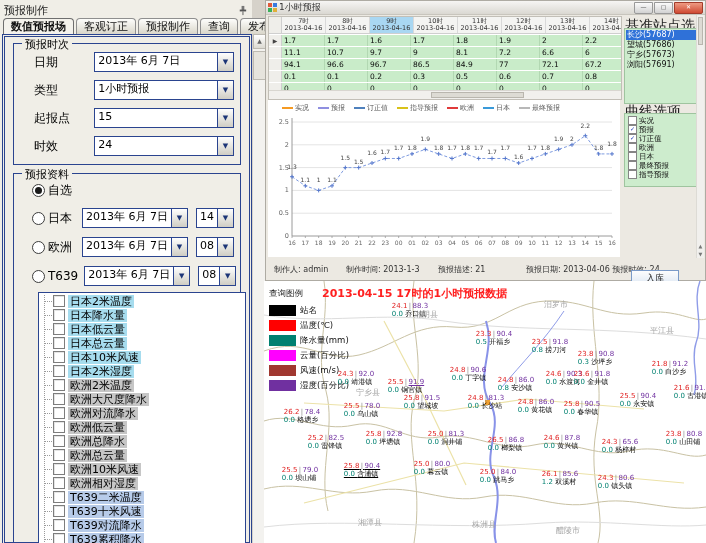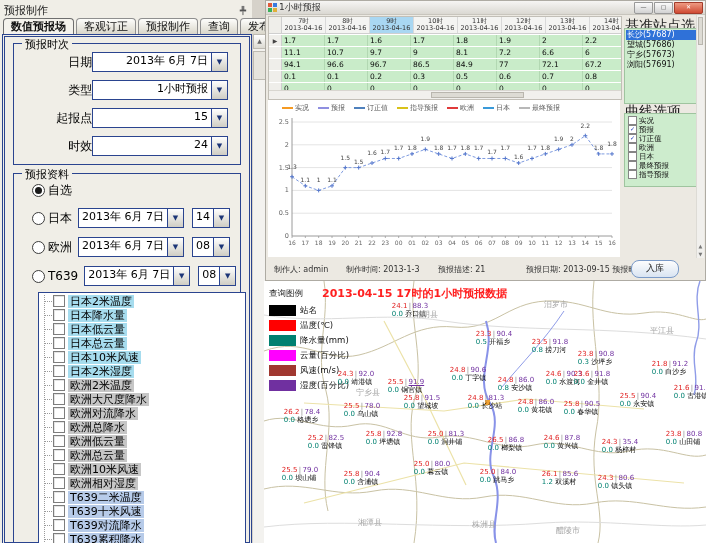--- a/index.html
+++ b/index.html
@@ -15,21 +15,21 @@
   #tabs{position:absolute;left:3px;top:18px;right:14px;height:16px;display:flex;gap:2px;}
   .tab{font-size:11px;line-height:15px;padding:0 7px;white-space:nowrap;color:#111;
        border:1px solid #8f8f8f;border-bottom:none;border-radius:4px 4px 0 0;
        background:linear-gradient(#fdfdfb,#d9d6ca);}
   .tab.active{background:#f4f2ec;border-color:#6e6e6e;font-weight:bold;}
   #lp-body{position:absolute;left:2px;top:34px;width:248px;height:509px;
            border:1px solid #2a448f;box-shadow:inset 0 0 0 1px #f0eee7, inset 0 0 0 2px #2a448f;
            background:#f0eee7;overflow:hidden;}
   .grp{border:1px solid #2a448f;margin:8px 10px 0 10px;padding:0 0 8px 0;position:relative;}
   .grp-title{position:absolute;top:-7px;left:8px;background:#f0eee7;padding:0 3px;font-size:11px;color:#000;}
-  .frow{display:flex;align-items:center;margin:8px 12px 0 20px;text-align:right;}
+  .frow{display:flex;align-items:center;margin:8px 6px 0 20px;}
   .flbl{width:62px;font-size:12px;color:#000;}
   .combo{height:18px;border:1px solid #2a448f;background:#fff;display:flex;align-items:stretch;}
   .combo .val{flex:1;padding:0 3px;font-size:11px;line-height:16px;white-space:nowrap;overflow:hidden;color:#000;}
   .combo .btn{width:15px;background:linear-gradient(#fefefe,#cfcdc4);border-left:1px solid #2a448f;
               display:flex;align-items:center;justify-content:center;font-size:7px;color:#1c3577;}
   .w-date{width:142px;} .w-date2{width:104px;} .w-hour{width:38px;margin-left:8px;}
   .radio{width:11px;height:11px;border:1px solid #3c3c3c;border-radius:50%;background:#fff;margin-right:3px;position:relative;flex:none;}
   .radio.sel:after{content:"";position:absolute;inset:2px;border-radius:50%;background:#1a1a1a;}
   .rlbl{font-size:12px;margin-right:6px;white-space:nowrap;}
   #srclist{margin:6px 6px 0 24px;width:206px;height:252px;border:1px solid #2a448f;background:#fff;
@@ -81,22 +81,22 @@
   #vsb .va{position:absolute;left:0;right:0;height:8px;font-size:5px;text-align:center;color:#777;line-height:8px;}
 
   #chart{position:absolute;left:2px;top:99px;width:352px;height:157px;background:#fff;}
   #legend{position:absolute;left:14px;top:3px;display:flex;gap:9px;align-items:center;}
   .lgi{display:flex;align-items:center;gap:2px;}
   .lgd{width:11px;height:2px;}
   .lgt{font-size:7px;color:#555;white-space:nowrap;}
 
   #sbar{position:absolute;left:2px;top:258px;width:437px;height:20px;font-size:8px;color:#333;}
   #sbar span{position:absolute;top:5px;white-space:nowrap;}
-  #store{position:absolute;left:363px;top:1px;width:46px;height:16px;font-size:9px;line-height:14px;text-align:center;
-         border:1px solid #7a9ac8;border-radius:8px;background:linear-gradient(#fdfdfd,#d9e4f2);color:#222;}
+  #store{position:absolute;left:363px;top:11px;width:46px;height:16px;font-size:9px;line-height:14px;text-align:center;
+         border:1px solid #7a9ac8;border-radius:0;background:linear-gradient(#fdfdfd,#d9e4f2);color:#222;}
 
   
   #map{position:absolute;left:264px;top:281px;width:442px;height:262px;background:#fff;overflow:hidden;}
   #mapsvg{position:absolute;inset:0;}
   #map-title{position:absolute;left:58px;top:5px;font-size:11px;font-weight:bold;}
   #mlegend-title{position:absolute;left:5px;top:7px;font-size:8.5px;color:#222;}
   #mlegend{position:absolute;left:5px;top:22px;}
   .mlg{display:flex;align-items:center;height:15px;}
   .msw{width:27px;height:11px;margin-right:4px;flex:none;}
   .mlt{font-size:8.5px;color:#111;white-space:nowrap;}
@@ -248,26 +248,26 @@
               <span class="srctxt hl-eu">欧洲大尺度降水</span>
             </div>
             <div class="src">
               <span class="tln"></span>
               <span class="cb"></span>
               <span class="srctxt hl-eu">欧洲对流降水</span>
             </div>
             <div class="src">
               <span class="tln"></span>
               <span class="cb"></span>
+              <span class="srctxt hl-eu">欧洲低云量</span>
+            </div>
+            <div class="src">
+              <span class="tln"></span>
+              <span class="cb"></span>
               <span class="srctxt hl-eu">欧洲总降水</span>
-            </div>
-            <div class="src">
-              <span class="tln"></span>
-              <span class="cb"></span>
-              <span class="srctxt hl-eu">欧洲低云量</span>
             </div>
             <div class="src">
               <span class="tln"></span>
               <span class="cb"></span>
               <span class="srctxt hl-eu">欧洲总云量</span>
             </div>
             <div class="src">
               <span class="tln"></span>
               <span class="cb"></span>
               <span class="srctxt hl-eu">欧洲10米风速</span>
@@ -636,21 +636,21 @@
           <line x1="342" y1="53.92" x2="346" y2="53.92" stroke="#5577cc" stroke-width="1"></line>
           <line x1="344" y1="51.92" x2="344" y2="55.92" stroke="#5577cc" stroke-width="1"></line>
           <text x="344" y="45.92" text-anchor="middle" font-size="6" fill="#444">1.8</text>
         </svg>
     </div>
 
     <div id="sbar">
       <span style="left:6px;"><i style="font-style:normal">制作人:</i> <i style="font-style:normal">admin</i></span>
       <span style="left:78px;"><i style="font-style:normal">制作时间:</i> <i style="font-style:normal">2013-1-3</i></span>
       <span style="left:170px;"><i style="font-style:normal">预报描述:</i> <i style="font-style:normal">21</i></span>
-      <span style="left:258px;"><i style="font-style:normal">预报日期:</i> <i style="font-style:normal">2013-09-15</i> <i style="font-style:normal">预报时效:</i> <i style="font-style:normal">24</i></span>
+      <span style="left:258px;"><i style="font-style:normal">预报日期:</i> <i style="font-style:normal">2013-04-06</i> <i style="font-style:normal">预报时效:</i> <i style="font-style:normal">24</i></span>
       <div id="store">入库</div>
     </div>
   </div>
 
   <div id="map">
     <svg id="mapsvg" width="442" height="262" viewBox="0 0 442 262">
       <g fill="none" stroke="#c9c2a4" stroke-width="1">
         <path d="M0,70 C40,55 60,82 95,74 C130,66 150,42 190,46 C230,50 242,22 282,20 C322,18 340,38 380,32 C412,27 430,42 442,38"></path>
         <path d="M0,140 C30,130 55,152 90,144 C122,137 140,162 175,156 C210,150 235,172 270,164 C305,156 330,178 365,170 C400,162 422,180 442,174"></path>
         <path d="M0,208 C40,198 70,218 110,210 C150,202 180,224 220,216 C260,208 290,230 330,222 C370,214 402,232 442,226"></path>
@@ -793,32 +793,32 @@
         </div>
         <div class="st" style="left: 242px; top: 156px;">
           <div><b style="color: rgb(224, 32, 32);">26.5</b><b style="color: rgb(136, 136, 136);"> | </b><b style="color: rgb(112, 48, 160);">86.8</b></div>
           <div><b style="color: rgb(0, 128, 112);">0.0 </b><b style="color: rgb(0, 0, 0);">榔梨镇</b></div>
         </div>
         <div class="st" style="left: 298px; top: 154px;">
           <div><b style="color: rgb(224, 32, 32);">24.6</b><b style="color: rgb(136, 136, 136);"> | </b><b style="color: rgb(112, 48, 160);">87.8</b></div>
           <div><b style="color: rgb(0, 128, 112);">0.0 </b><b style="color: rgb(0, 0, 0);">黄兴镇</b></div>
         </div>
         <div class="st" style="left: 356px; top: 158px;">
-          <div><b style="color: rgb(224, 32, 32);">24.3</b><b style="color: rgb(136, 136, 136);"> | </b><b style="color: rgb(112, 48, 160);">35.4</b></div>
+          <div><b style="color: rgb(224, 32, 32);">24.3</b><b style="color: rgb(136, 136, 136);"> | </b><b style="color: rgb(112, 48, 160);">65.6</b></div>
           <div><b style="color: rgb(0, 128, 112);">0.0 </b><b style="color: rgb(0, 0, 0);">杨梓村</b></div>
         </div>
         <div class="st" style="left: 420px; top: 150px;">
           <div><b style="color: rgb(224, 32, 32);">23.8</b><b style="color: rgb(136, 136, 136);"> | </b><b style="color: rgb(112, 48, 160);">80.8</b></div>
           <div><b style="color: rgb(0, 128, 112);">0.0 </b><b style="color: rgb(0, 0, 0);">山田铺</b></div>
         </div>
         <div class="st" style="left: 36px; top: 186px;">
           <div><b style="color: rgb(224, 32, 32);">25.5</b><b style="color: rgb(136, 136, 136);"> | </b><b style="color: rgb(112, 48, 160);">79.0</b></div>
           <div><b style="color: rgb(0, 128, 112);">0.0 </b><b style="color: rgb(0, 0, 0);">坝山铺</b></div>
         </div>
-        <div class="st" style="left: 98px; top: 190px;">
+        <div class="st" style="left: 98px; top: 182px; text-decoration: underline;">
           <div><b style="color: rgb(224, 32, 32);">25.8</b><b style="color: rgb(136, 136, 136);"> | </b><b style="color: rgb(112, 48, 160);">90.4</b></div>
           <div><b style="color: rgb(0, 128, 112);">0.0 </b><b style="color: rgb(0, 0, 0);">含浦镇</b></div>
         </div>
         <div class="st" style="left: 168px; top: 180px;">
           <div><b style="color: rgb(224, 32, 32);">25.0</b><b style="color: rgb(136, 136, 136);"> | </b><b style="color: rgb(112, 48, 160);">80.0</b></div>
           <div><b style="color: rgb(0, 128, 112);">0.0 </b><b style="color: rgb(0, 0, 0);">暮云镇</b></div>
         </div>
         <div class="st" style="left: 234px; top: 188px;">
           <div><b style="color: rgb(224, 32, 32);">25.0</b><b style="color: rgb(136, 136, 136);"> | </b><b style="color: rgb(112, 48, 160);">84.0</b></div>
           <div><b style="color: rgb(0, 128, 112);">0.0 </b><b style="color: rgb(0, 0, 0);">跳马乡</b></div>

